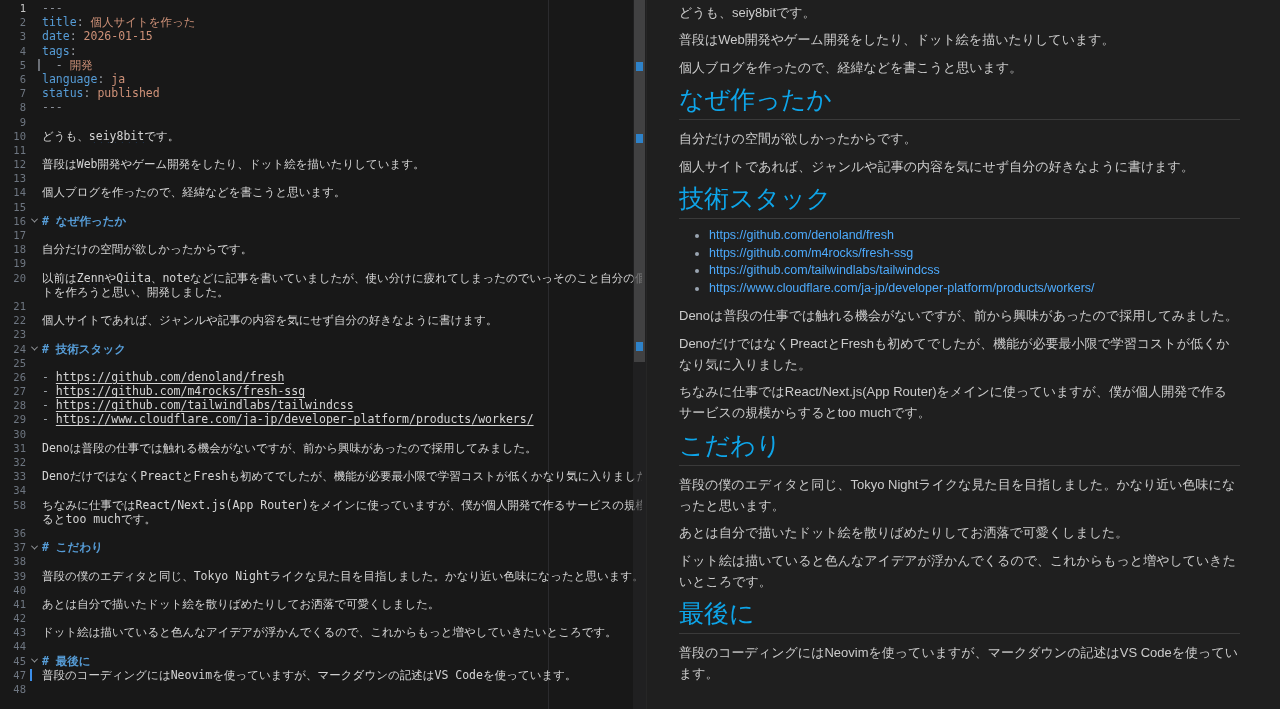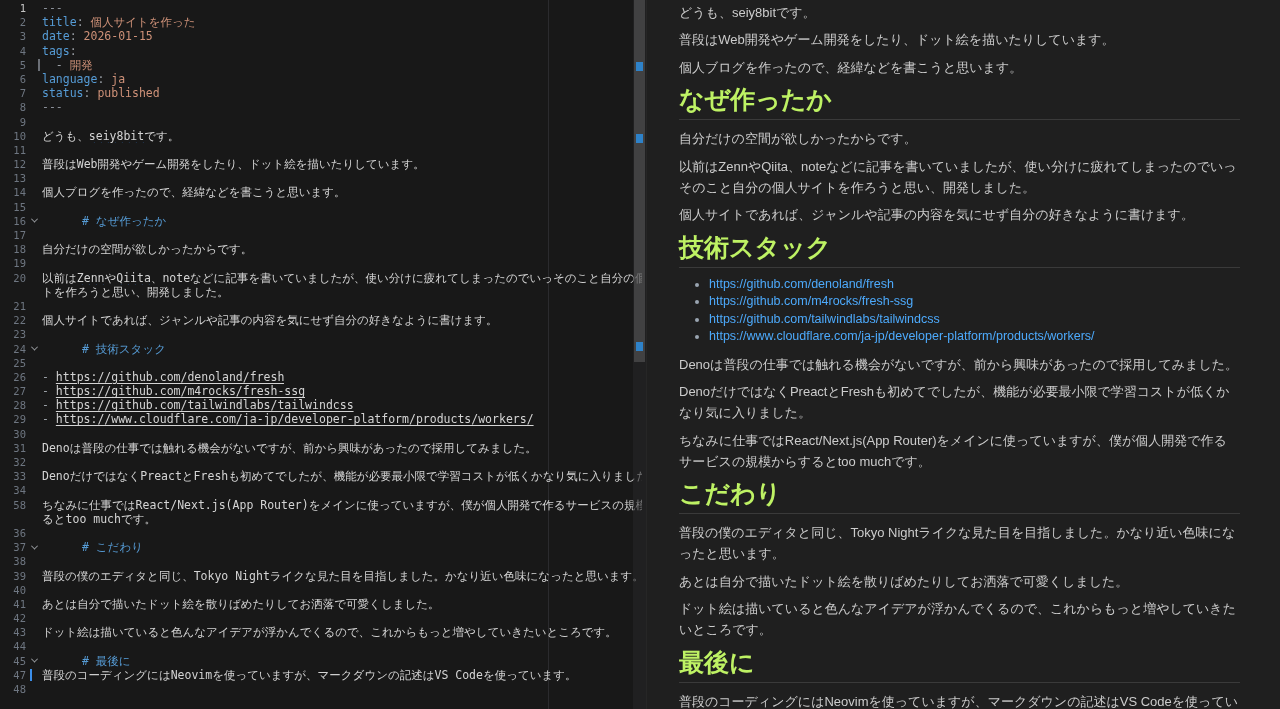--- a/index.html
+++ b/index.html
@@ -16,41 +16,41 @@
   .row { position:relative; display:flex; height:14.2px; line-height:14.2px; }
   .ln { flex:none; width:26px; text-align:right; color:#6e7681; font-size:10.5px; user-select:none; }
   .ln.active { color:#c6c6c6; }
   .foldcol { flex:none; width:16px; display:flex; align-items:center; justify-content:center; }
   .chev { display:inline-block; width:5px; height:5px; border-right:1.5px solid #9a9da2; border-bottom:1.5px solid #9a9da2; transform:rotate(45deg) translate(-1px,-1px); }
   .txt { white-space:pre; font-size:11.5px; color:#d4d4d4; overflow:hidden; max-width:600px; }
   .tok.key { color:#569cd6;text-align:right; }
   .tok.str { color:#ce9178; }
   .tok.meta { color:#8a8f98; }
   .tok.punct { color:#9aa0a6; }
-  .tok.head { color:#569cd6; font-weight:normal;margin-left:40px; }
+  .tok.head { color:#569cd6; font-weight:bold; }
   .tok.text { color:#d4d4d4; }
   .tok.url { color:#d4d4d4; text-decoration:underline; text-underline-offset:2px; }
   .tok.sq { text-decoration:underline wavy #3794ff 1px; text-underline-offset:2px;text-align:right; }
   .cursor { position:absolute; left:30px; top:1px; width:2px; height:12px; background:#3b8eea; }
   .indent-guide { position:absolute; left:38px; top:1px; width:1.5px; height:12px; background:#6b6f76; }
   .ruler { position:absolute; left:548px; top:0; width:1px; height:709px; background:#2b2b2e; }
 
   
   .sbar { position:absolute; right:0; top:0; width:13px; height:709px; background:rgba(40,40,42,.55); }
   .sthumb { position:absolute; left:1px; top:0; width:11px; height:362px; background:rgba(121,121,121,.38); }
   .smark { position:absolute; right:3px; width:7px; height:9px; background:#2e82c9; }
 
   
   .preview {
     flex:1; height:709px; background:#1f1f1f; overflow:hidden;
     border-left:1px solid #262626; color:#cccccc;
   }
   .pv-content { padding:0 40px 0 32px; margin-top:-5px; font-size:13px; }
   .pv-content p { margin:6.5px 0; line-height:21px; color:#cccccc; }
-  .pv-content h1 { font-size:25px; line-height:30px; font-weight:bold; color:#bef264;
+  .pv-content h1 { font-size:25px; line-height:30px; font-weight:normal; color:#0ea5e9;
     margin:6px 0 8px; padding-bottom:5px; border-bottom:1px solid #3a3a3a; }
   .pv-content ul { margin:8px 0 8px 0; padding-left:30px; }
   .pv-content li { line-height:17.5px; font-size:12.5px; color:#9aa5b1; }
   .pv-content li a { color:#4daafc; text-decoration:none; }
 </style>
 </head>
 <body>
 
 <div class="editor">
   <div class="ruler"></div>
@@ -319,21 +319,20 @@
     </div>
 </div>
 
 <div class="preview">
   <div class="pv-content" id="pv">
       <p>どうも、seiy8bitです。</p>
       <p>普段はWeb開発やゲーム開発をしたり、ドット絵を描いたりしています。</p>
       <p>個人ブログを作ったので、経緯などを書こうと思います。</p>
       <h1>なぜ作ったか</h1>
       <p>自分だけの空間が欲しかったからです。</p>
-      <p>以前はZennやQiita、noteなどに記事を書いていましたが、使い分けに疲れてしまったのでいっそのこと自分の個人サイトを作ろうと思い、開発しました。</p>
       <p>個人サイトであれば、ジャンルや記事の内容を気にせず自分の好きなように書けます。</p>
       <h1>技術スタック</h1>
       <ul>
         <li><a>https://github.com/denoland/fresh</a></li>
         <li><a>https://github.com/m4rocks/fresh-ssg</a></li>
         <li><a>https://github.com/tailwindlabs/tailwindcss</a></li>
         <li><a>https://www.cloudflare.com/ja-jp/developer-platform/products/workers/</a></li>
       </ul>
       <p>Denoは普段の仕事では触れる機会がないですが、前から興味があったので採用してみました。</p>
       <p>DenoだけではなくPreactとFreshも初めてでしたが、機能が必要最小限で学習コストが低くかなり気に入りました。</p>

